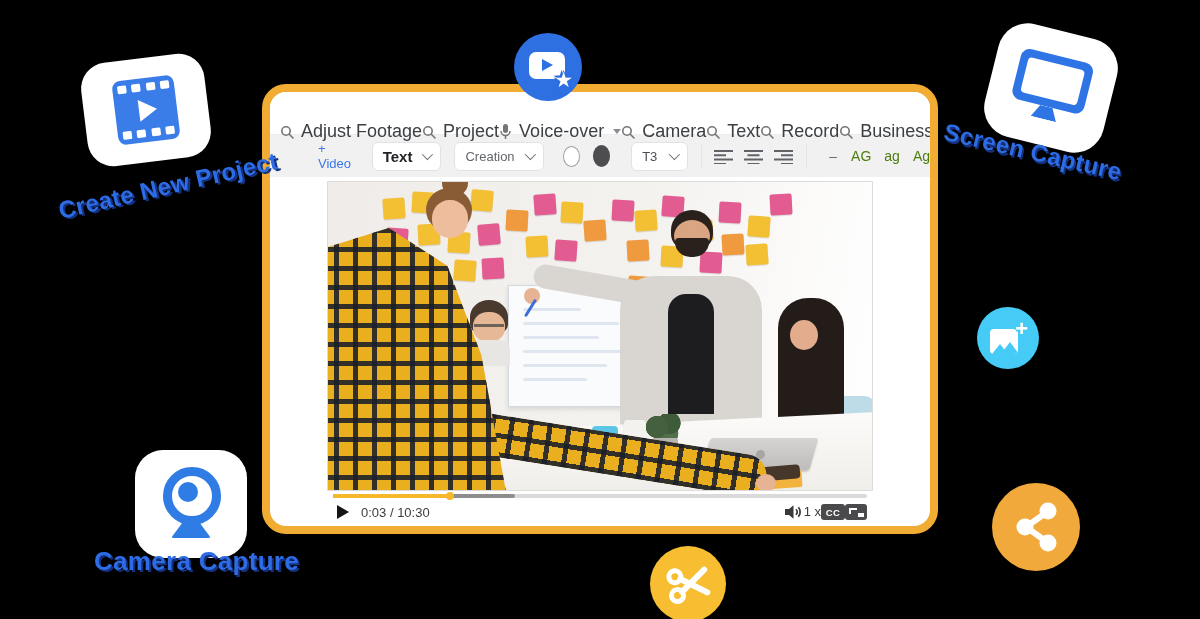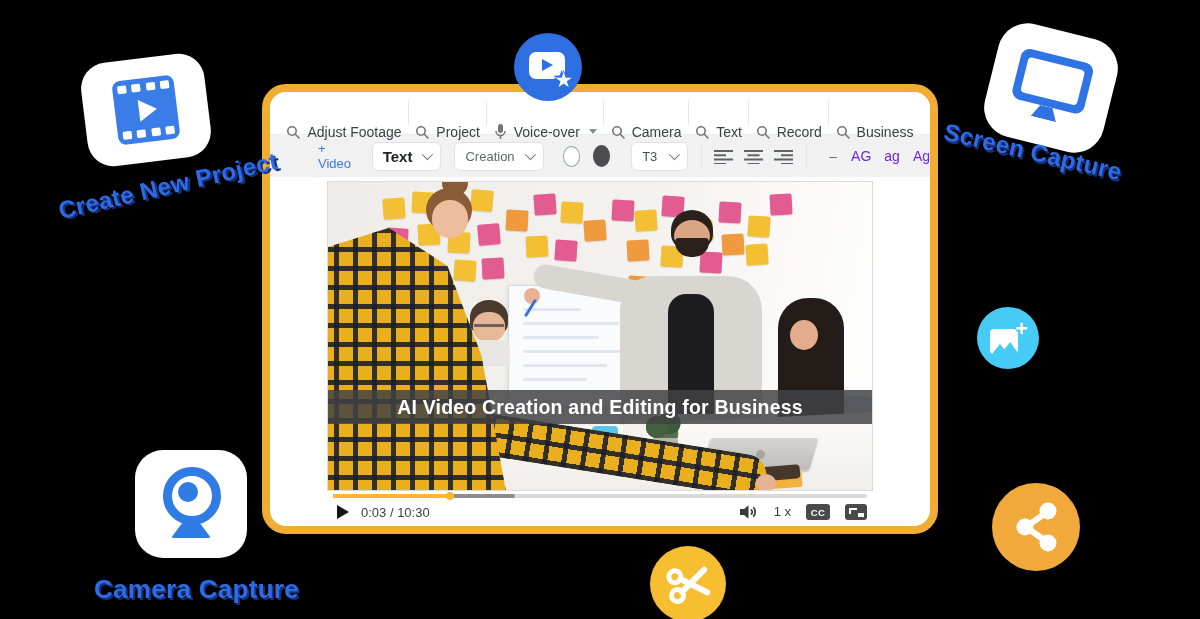--- a/index.html
+++ b/index.html
@@ -5,40 +5,40 @@
   html,body{margin:0;padding:0;}
   body{width:1200px;height:619px;background:#000;position:relative;overflow:hidden;
        font-family:"Liberation Sans",sans-serif;-webkit-font-smoothing:antialiased;}
   .abs{position:absolute;}
 
   
   .editor{left:262px;top:84px;width:676px;height:450px;box-sizing:border-box;
     border:8px solid #F1AC33;border-radius:24px;background:#fff;overflow:hidden;z-index:2;}
   .tb-top{height:42px;display:flex;align-items:center;justify-content:space-evenly;
     background:#fff;border-bottom:1px solid #eceef0;padding:0 10px;}
-  .tb-item{display:flex;align-items:center;gap:7px;color:#3c4043;font-size:14px;cursor:default;white-space:nowrap;margin-top:37px;}
+  .tb-item{display:flex;align-items:center;gap:7px;color:#3c4043;font-size:18px;cursor:default;white-space:nowrap;margin-top:37px;}
   .vdiv{width:1px;height:24px;background:#e3e5e8;}
   .caret-down{width:0;height:0;border-left:4.5px solid transparent;border-right:4.5px solid transparent;
     border-top:5.5px solid #8a8d91;margin-left:2px;}
 
   .tb-fmt{height:42px;background:#f1f1f2;display:flex;align-items:center;gap:13px;padding:0 0 0 48px;}
   .save{color:#3b76e8;font-size:13px;font-weight:500;margin-right:6px;}
   .select{background:#fff;border:1px solid #e2e2e4;border-radius:6px;height:29px;display:flex;
     align-items:center;justify-content:space-between;padding:0 10px;box-sizing:border-box;}
   .chev{width:7px;height:7px;border-right:1.8px solid #6b6f73;border-bottom:1.8px solid #6b6f73;
     transform:rotate(45deg) translateY(-2px);flex:none;margin-left:10px;}
   .sel-text{width:78px;font-weight:700;font-size:15px;color:#202124;}
   .sel-font{width:108px;font-size:13px;color:#63666a;}
   .sel-size{width:66px;font-size:13px;color:#4a4d51;margin-left:8px;}
   .swatch-outline{width:19px;height:19px;border-radius:50%;background:#fff;border:1.5px solid #9aa0a6;margin-left:6px;}
   .swatch-fill{width:22px;height:22px;border-radius:50%;background:#4d4d50;}
   .fmt-right{display:flex;align-items:center;gap:13px;margin-left:8px;}
   .alignicons{display:flex;gap:11px;}
   .dash{color:#6b6f73;font-size:14px;margin:0 1px;}
-  .casebtn{color:#6d28d9;font-size:14px;}
+  .casebtn{color:#4d7c0f;font-size:14px;}
 
   
   .video-wrap{width:546px;margin:4px auto 0;}
   .scene{width:546px;height:310px;position:relative;overflow:hidden;
     background:linear-gradient(100deg,#efece9 0%,#f4f2ef 55%,#fbfaf9 80%,#ffffff 100%);
     border:1px solid #dddcda;box-sizing:border-box;}
   .note{position:absolute;width:22px;height:21px;border-radius:2px;box-shadow:0 1px 1px rgba(0,0,0,.12);}
   .screenboard{position:absolute;left:180px;top:103px;width:172px;height:120px;background:#fafbfd;
     border:1px solid #d4d9de;box-shadow:0 2px 5px rgba(0,0,0,.12);}
   .sb-line{position:absolute;left:14px;height:3px;background:#dfe6f0;border-radius:2px;}
@@ -54,21 +54,21 @@
   .caption span{color:#fff;font-size:19.5px;font-weight:600;letter-spacing:.2px;}
 
   .progress{width:534px;height:4px;margin:3px auto 0;background:#dadada;border-radius:2px;position:relative;}
   .prog-buf{position:absolute;left:0;top:0;height:4px;background:#8d8d8d;border-radius:2px;}
   .prog-played{position:absolute;left:0;top:0;height:4px;background:#F5B92B;border-radius:2px;z-index:1;}
   .prog-dot{position:absolute;top:-2px;width:8px;height:8px;border-radius:50%;background:#F5B92B;z-index:2;}
   .controls{width:534px;height:26px;margin:1px auto 0;display:flex;align-items:center;}
   .playbtn{width:0;height:0;border-left:12px solid #151515;border-top:7.5px solid transparent;
     border-bottom:7.5px solid transparent;margin:0 12px 0 4px;}
   .timetxt{font-size:13px;color:#3d3d3d;}
-  .ctrl-right{margin-left:auto;display:flex;align-items:flex-start;gap:15px;}
+  .ctrl-right{margin-left:auto;display:flex;align-items:flex-start;}
   .speed{font-size:13px;color:#3d3d3d;}
   .ccbadge{width:24px;height:16px;background:#4a4a4c;border-radius:3px;color:#fff;font-size:9.5px;
     font-weight:700;display:flex;align-items:center;justify-content:center;letter-spacing:.5px;}
   .fsbadge{width:22px;height:16px;background:#4a4a4c;border-radius:3px;position:relative;}
   .fsbadge i{position:absolute;left:4px;top:4px;width:6px;height:4px;border-left:2px solid #fff;border-top:2px solid #fff;}
   .fsbadge b{position:absolute;right:3px;bottom:3px;width:6px;height:4px;background:#fff;}
 
   
   .blue-label{position:absolute;color:#2D6CE5;font-weight:700;font-size:24px;letter-spacing:.3px;
     text-shadow:2px 2px 0 #15317e;z-index:6;white-space:nowrap;}
@@ -327,23 +327,20 @@
       <div>
         <div class="abs plaid" style="left:140px;top:252px;width:300px;height:42px;border-radius:22px;transform:rotate(9deg);"></div>
         <div class="abs skin" style="left:428px;top:292px;width:20px;height:18px;border-radius:50%;"></div>
         <div class="abs plaid" style="left:-32px;top:46px;width:244px;height:290px;
           clip-path:polygon(0 10%,38% 0,62% 13%,76% 44%,88% 100%,0 100%);"></div>
         <div class="abs" style="left:98px;top:6px;width:46px;height:44px;background:#8a5c35;border-radius:50%;"></div>
         <div class="abs" style="left:114px;top:-12px;width:26px;height:26px;background:#8a5c35;border-radius:50%;"></div>
         <div class="abs skin" style="left:104px;top:18px;width:36px;height:38px;border-radius:48%;background:#edbd9e;"></div>
       </div>
 
-      <div class="caption">
-        <span>AI Video Creation and Editing for Business</span>
-      </div>
     </div>
 
     <div class="progress">
       <div class="prog-buf" id="progBuf" style="width: 34%;"></div>
       <div class="prog-played" id="progPlayed" style="width: 22%;"></div>
       <div class="prog-dot" id="progDot" style="left: calc(22% - 4px);"></div>
     </div>
 
     <div class="controls">
       <div class="playbtn"></div>
@@ -411,21 +408,21 @@
   </div>
 </div>
 
 <div class="card" style="left:135px;top:450px;width:112px;height:108px;border-radius:28px;">
   <div class="webcam">
     <div class="ring"></div>
       <div class="pupil"></div>
       <div class="base"></div>
   </div>
 </div>
-<div class="blue-label" style="left:94px;top:574px;font-size:26px;">Camera Capture</div>
+<div class="blue-label" style="left:94px;top:546px;font-size:26px;">Camera Capture</div>
 
 <div class="circle" style="left:650px;top:546px;width:76px;height:76px;background:#F6BE30;">
   <svg width="46" height="46" style="transform:rotate(-8deg);">
     <circle cx="11" cy="14" r="6" fill="none" stroke="#fff" stroke-width="5"></circle>
     <circle cx="11" cy="33" r="6" fill="none" stroke="#fff" stroke-width="5"></circle>
     <line x1="16" y1="17" x2="41" y2="34" stroke="#fff" stroke-width="6" stroke-linecap="round"></line>
     <line x1="16" y1="30" x2="41" y2="11" stroke="#fff" stroke-width="6" stroke-linecap="round"></line>
   </svg>
 </div>
 

